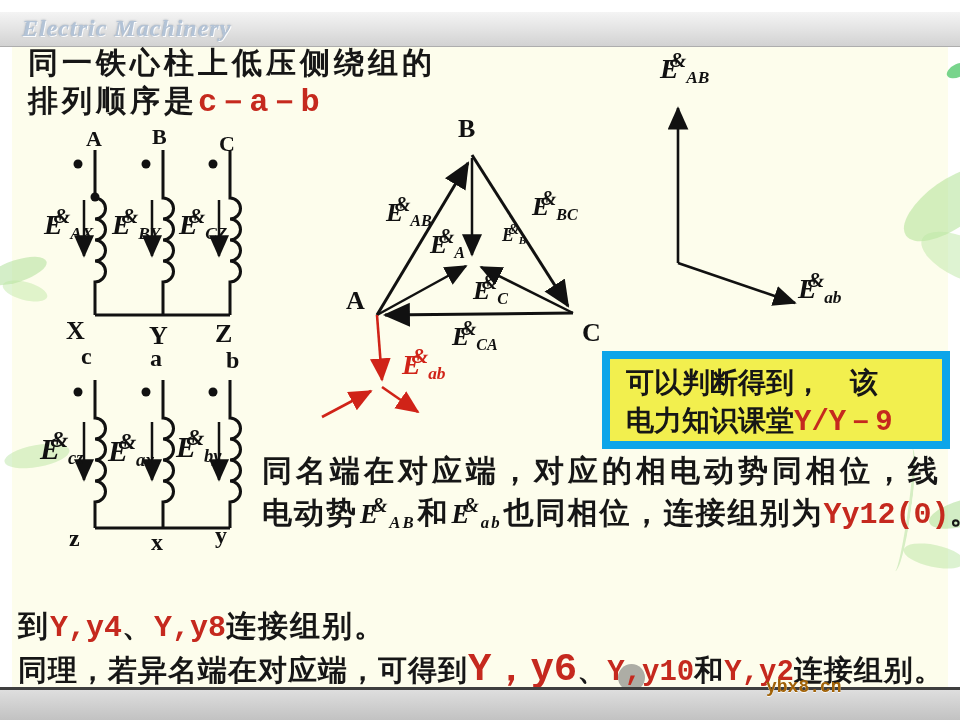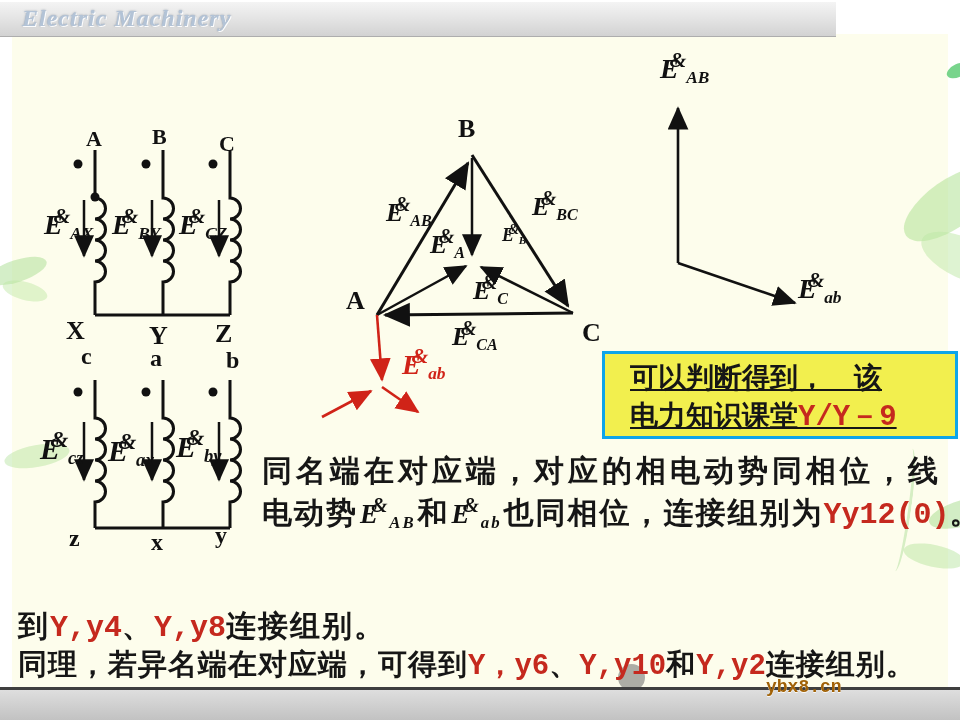--- a/index.html
+++ b/index.html
@@ -1,21 +1,21 @@
 <!DOCTYPE html>
 <html><head>
 <meta charset="utf-8">
 <style>
   html,body{margin:0;padding:0;}
   body{width:960px;height:720px;position:relative;overflow:hidden;background:#fff;
        font-family:"Liberation Serif","DejaVu Serif",serif;}
   #slide{position:absolute;left:0;top:0;width:960px;height:720px;}
 
   
-  #topbar{position:absolute;left:0;top:2px;width:836px;height:34px;z-index:4;
+  #topbar{position:absolute;left:0;top:12px;width:960px;height:34px;z-index:4;
           background:linear-gradient(180deg,#f4f4f4 0%,#e2e2e2 55%,#d2d2d2 100%);
           border-bottom:1px solid #adadad;}
   #brand{position:absolute;left:22px;top:3px;font-size:24px;font-weight:bold;font-style:italic;
          color:#b3c3d6;letter-spacing:1px;
          text-shadow:1px 1px 0 rgba(255,255,255,.95), 0 0 2px rgba(70,90,115,.55);}
   #paper{position:absolute;left:12px;top:34px;width:936px;height:655px;background:#fdfdec;z-index:1;}
   #botline{position:absolute;left:0;top:687px;width:960px;height:3px;background:#3f3f3f;z-index:5;}
   #botbar{position:absolute;left:0;top:690px;width:960px;height:30px;z-index:4;
           background:linear-gradient(180deg,#dedede 0%,#c2c2c2 100%);}
 
@@ -53,23 +53,23 @@
 
   #title{left:28px;top:44px;font-size:30px;letter-spacing:4px;}
   #mid-par{left:262px;top:452px;font-size:30px;}
   #mid-l1{letter-spacing:4px;}
   #mid-l2{letter-spacing:2px;margin-top:4px;}
   #bot-l1{left:18px;top:568px;font-size:30px;letter-spacing:3px;}
   #bot-l2{left:18px;top:607px;font-size:30px;letter-spacing:2px;}
   #bot-l3{left:18px;top:646px;font-size:29px;letter-spacing:1px;}
 
   #concl{position:absolute;left:602px;top:351px;width:300px;height:72px;z-index:3;
-         background:#f2ef4e;border:3px solid #0ea5e9;padding:5px 25px;
+         background:#f2ef4e;border:8px solid #0ea5e9;padding:5px 16px;
          font-family:"Liberation Serif","DejaVu Serif",serif;font-weight:bold;color:#161616;
-         font-size:28px;line-height:38px;white-space:nowrap;text-decoration:underline;}
+         font-size:28px;line-height:38px;white-space:nowrap;}
 
   
   #wm{position:absolute;left:648px;top:660px;z-index:2;font-size:30px;font-weight:bold;
       color:rgba(122,122,122,.5);letter-spacing:3px;white-space:nowrap;
       font-family:"Liberation Serif","DejaVu Serif",serif;}
   #wm-logo{position:absolute;left:618px;top:664px;width:27px;height:27px;border-radius:50%;
            background:rgba(108,108,108,.55);z-index:2;}
   #wm-site{position:absolute;left:766px;top:677px;z-index:6;font-size:18px;font-weight:bold;
            color:#a16207;font-family:"Liberation Mono","DejaVu Sans Mono",monospace;
            text-shadow:0 1px 0 rgba(255,255,255,.8);}
@@ -156,20 +156,24 @@
       <line x1="322" y1="417" x2="371" y2="391" marker-end="url(#ar)"></line>
       <line x1="382" y1="387" x2="418" y2="412" marker-end="url(#ar)"></line>
     </g>
 
     <g stroke="#111" fill="none" stroke-width="2.6">
       <line x1="678" y1="263" x2="678" y2="108" marker-end="url(#ab)"></line>
       <line x1="678" y1="263" x2="795" y2="303" marker-end="url(#ab)"></line>
     </g>
   </svg>
 
+  <div id="title" class="cn">
+    <div>同一铁心柱上低压侧绕组的</div>
+    <div><span>排列顺序是</span><span class="rmono" style="font-size:32px;letter-spacing:0;">c－a－b</span></div>
+  </div>
 
   <div class="lbl" style="left:86px;top:128px;font-size:22px;">A</div>
   <div class="lbl" style="left:152px;top:126px;font-size:22px;">B</div>
   <div class="lbl" style="left:219px;top:133px;font-size:22px;">C</div>
 
   <span class="ph" style="left:44px;top:206px;font-size:28px;"><span>E</span><span class="d">&amp;</span><span class="s">AX</span></span>
   <span class="ph" style="left:112px;top:206px;font-size:28px;"><span>E</span><span class="d">&amp;</span><span class="s">BY</span></span>
   <span class="ph" style="left:179px;top:206px;font-size:28px;"><span>E</span><span class="d">&amp;</span><span class="s">CZ</span></span>
 
   <div class="lbl" style="left:66px;top:318px;font-size:26px;">X</div>
@@ -209,19 +213,19 @@
   </div>
 
   <div id="mid-par" class="cn">
     <div id="mid-l1">同名端在对应端，对应的相电动势同相位，线</div>
     <div id="mid-l2"><span>电动势</span><span class="ph inline" style="font-size:27px;"><span>E</span><span class="d">&amp;</span><span class="s">AB</span></span><span>和</span><span class="ph inline" style="font-size:27px;"><span>E</span><span class="d">&amp;</span><span class="s">ab</span></span><span>也同相位，连接组别为</span><span class="rmono" style="font-size:30px;letter-spacing:0;">Yy12(0)</span><span>。</span></div>
   </div>
 
   <div id="wm-logo"></div>
 
   <div id="bot-l2" class="cn"><span>到</span><span class="rmono" style="font-size:30px;letter-spacing:0;">Y,y4</span><span>、</span><span class="rmono" style="font-size:30px;letter-spacing:0;">Y,y8</span><span>连接组别。</span></div>
-  <div id="bot-l3" class="cn"><span>同理，若异名端在对应端，可得到</span><span class="rmono" style="font-size:29px;letter-spacing:0;">Y，y6</span><span>、</span><span class="rmono" style="font-size:29px;letter-spacing:0;">Y,y10</span><span>和</span><span class="rmono" style="font-size:29px;letter-spacing:0;margin-top:28px;">Y,y2</span><span>连接组别。</span></div>
+  <div id="bot-l3" class="cn"><span>同理，若异名端在对应端，可得到</span><span class="rmono" style="font-size:39px;letter-spacing:0;">Y，y6</span><span>、</span><span class="rmono" style="font-size:29px;letter-spacing:0;">Y,y10</span><span>和</span><span class="rmono" style="font-size:29px;letter-spacing:0;margin-top:28px;">Y,y2</span><span>连接组别。</span></div>
 
   <div id="botline"></div>
   <div id="botbar"></div>
   <div id="wm-site">ybx8.cn</div>
 
 </div>
 
 </body></html>

